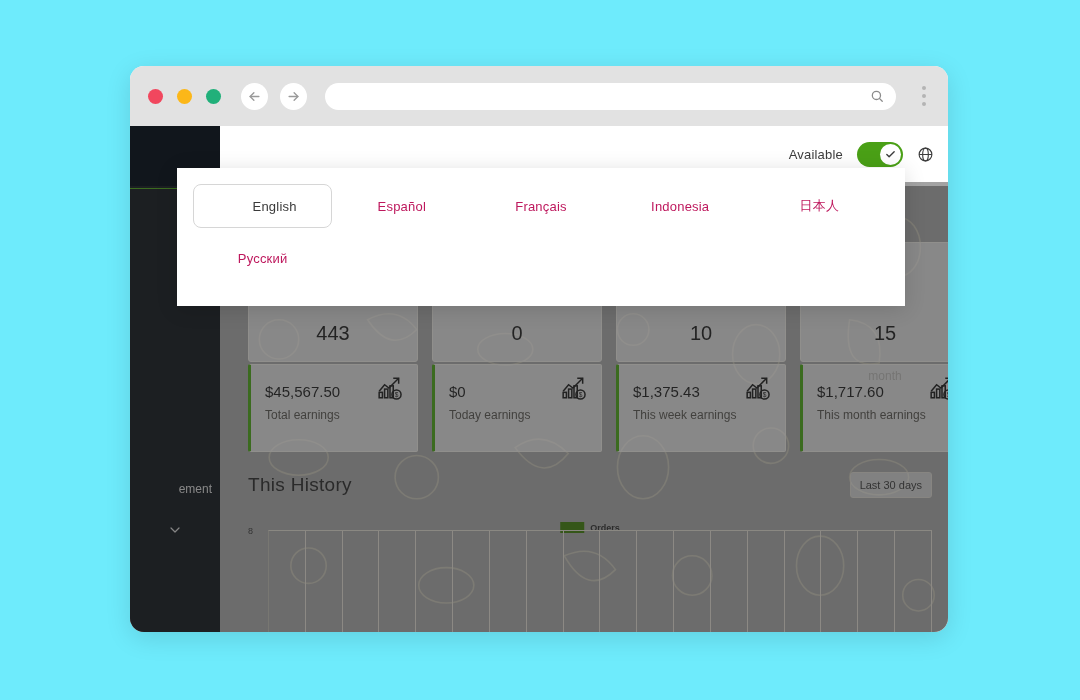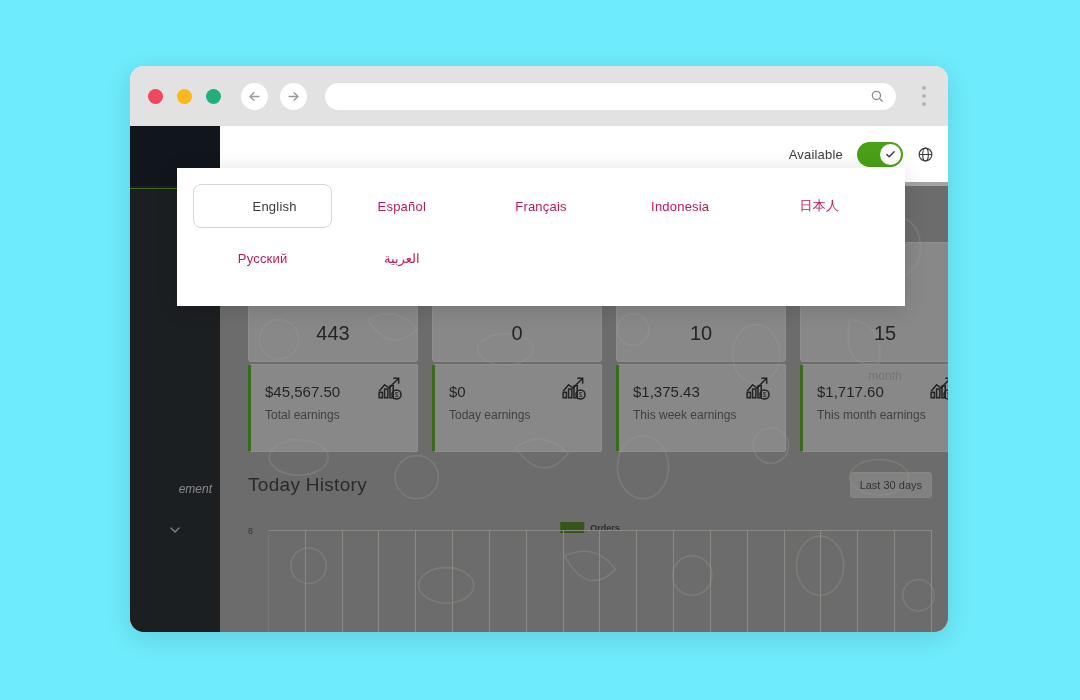--- a/index.html
+++ b/index.html
@@ -139,21 +139,20 @@
 
   
   .sidebar {
     position: absolute;
     top: 0; left: 0; bottom: 0;
     width: 90px;
     background: #11161c;
     z-index: 3;
     color: #e8e8e8;
     padding-top: 62px;
-    font-style: italic;
   }
   .sidebar-accent {
     position: absolute;
     top: 62px;
     left: 0;
     width: 100%;
     height: 1px;
     background: #4aa016;
   }
   .side-item {
@@ -582,21 +581,21 @@
                 <rect x="7" y="13" width="3" height="8"></rect>
                 <rect x="12" y="10" width="3" height="11"></rect>
                 <circle cx="18" cy="18" r="4.2"></circle>
                 <text x="18" y="20" font-size="6" text-anchor="middle" fill="currentColor" stroke="none">$</text>
               </svg>
           </span>
         </div>
       </div>
 
       <div class="order-history-head">
-        <div class="oh-title">Today History</div>
+        <div class="oh-title">This History</div>
         <div class="range-select">Last 30 days</div>
       </div>
 
       <div class="chart-area">
         <div class="chart-legend">
           <span class="legend-swatch"></span>
           <span class="legend-text">Orders</span>
         </div>
         <div class="y-tick">8</div>
         <div class="grid">
@@ -628,18 +627,17 @@
 
   <div class="modal">
     <div class="modal-body">
       <div class="lang-grid">
         <button class="lang-item selected">English</button>
         <button class="lang-item">Español</button>
         <button class="lang-item">Français</button>
         <button class="lang-item">Indonesia</button>
         <button class="lang-item">日本人</button>
         <button class="lang-item">Русский</button>
-        <button class="lang-item">العربية</button>
       </div>
     </div>
   </div>
 
 </div>
 
 </body></html>

